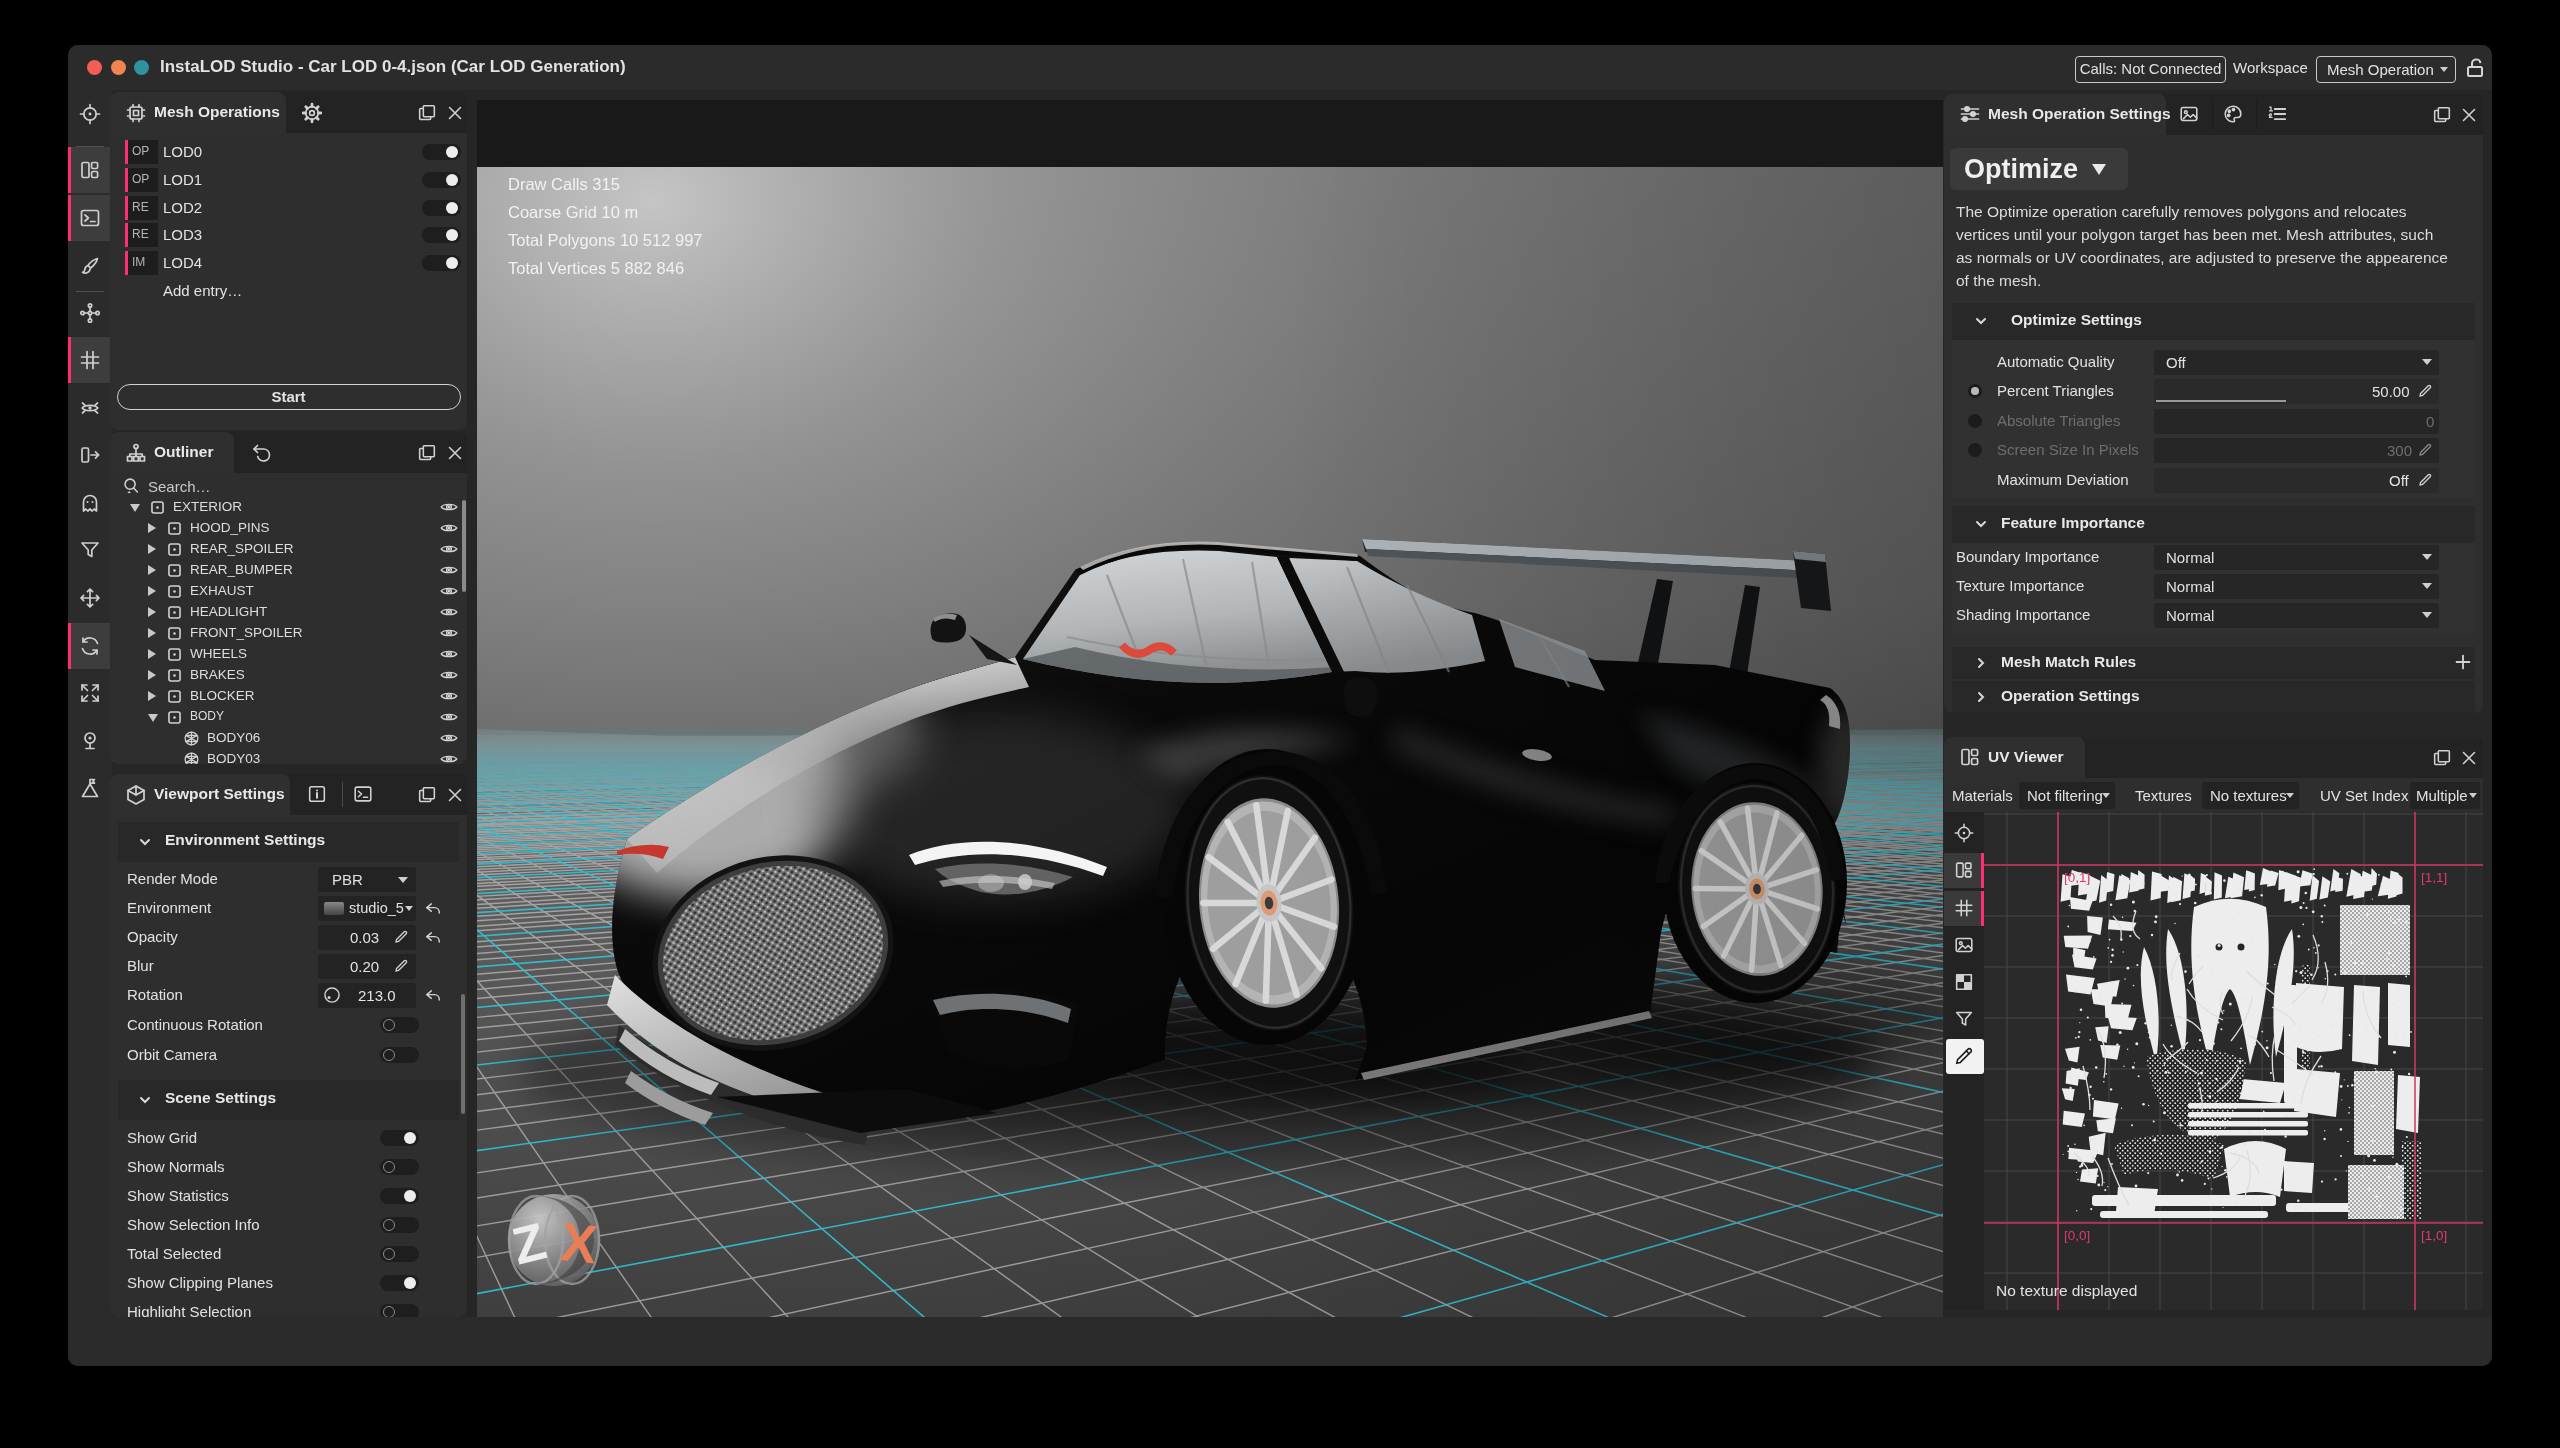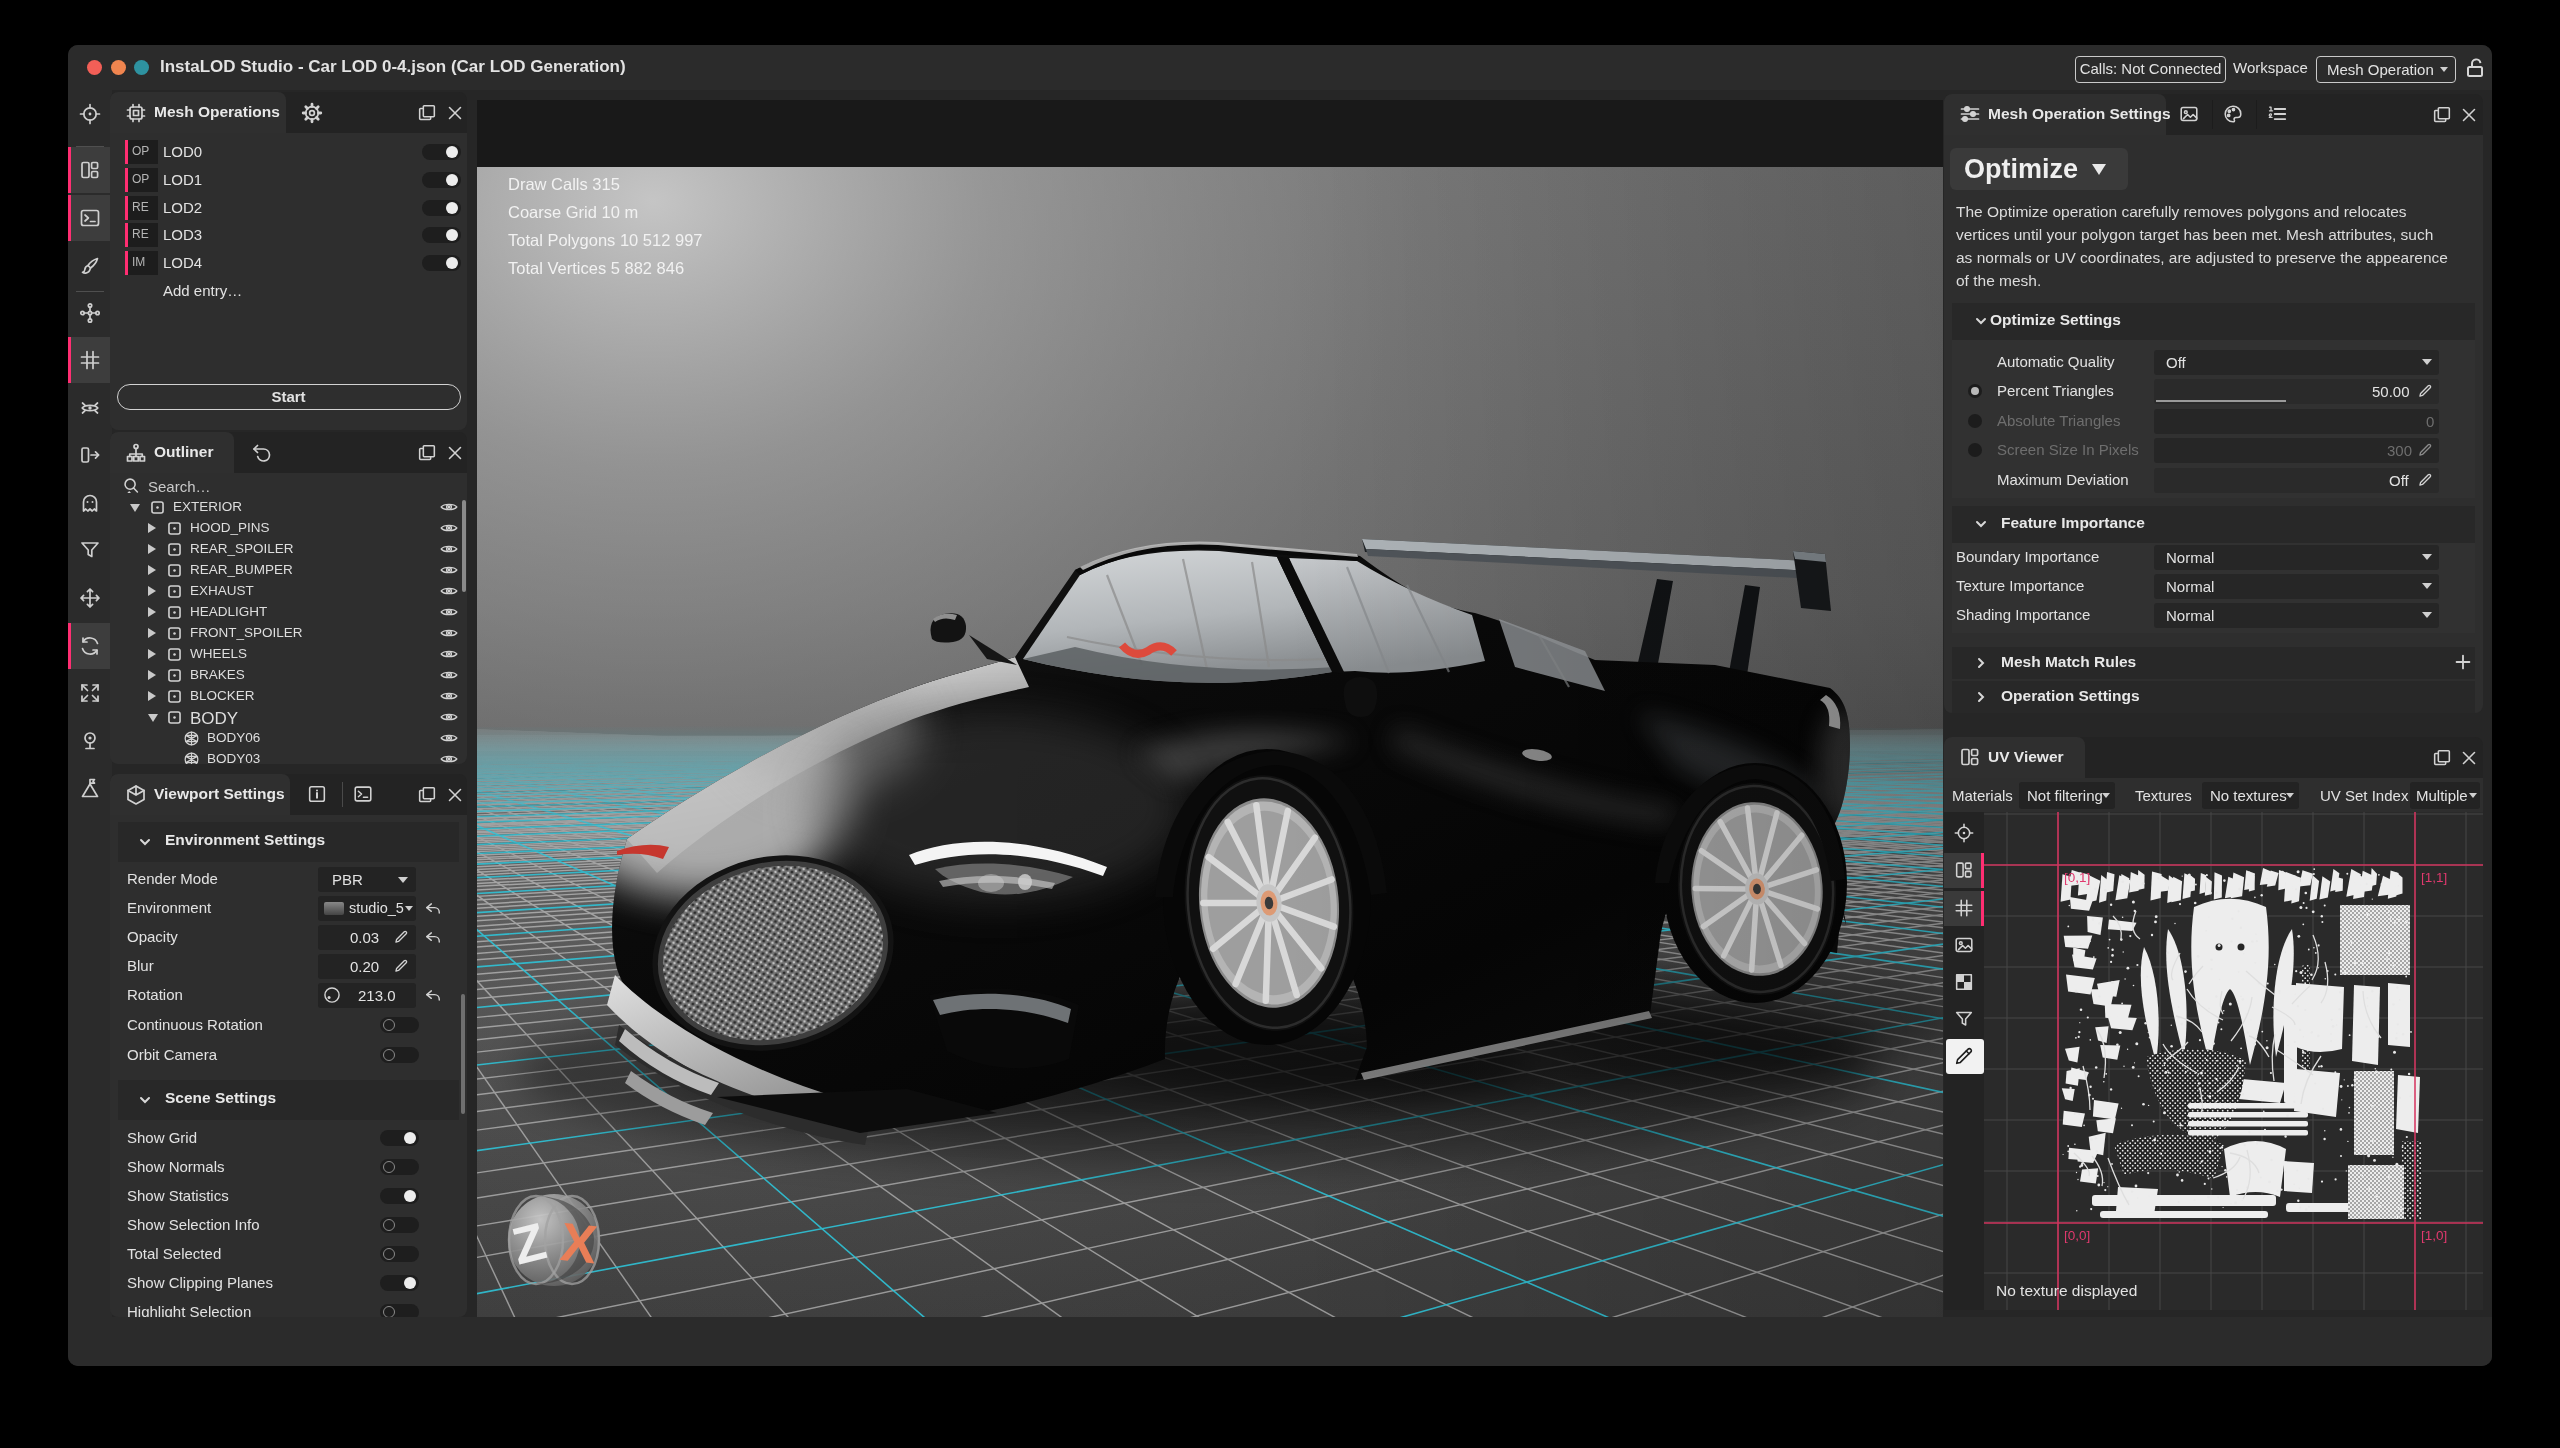--- a/index.html
+++ b/index.html
@@ -337,21 +337,21 @@
 <svg class="ic" style="left:328px; top:253px;" width="22" height="22" viewBox="0 0 24 24" fill="none" stroke="#d2d2d2" stroke-width="1.5" stroke-linecap="round" stroke-linejoin="round">
         <path d="M3.5 12c2.8-3.8 14.2-3.8 17 0c-2.8 3.8-14.2 3.8-17 0z"></path>
         <circle cx="12" cy="12" r="2.6"></circle>
         <circle cx="12" cy="12" r="0.8" fill="#d2d2d2"></circle>
       </svg>
 <div class="abs" style="left:38px;top:282px;width:0;height:0;border-left:5px solid transparent;border-right:5px solid transparent;border-top:8px solid #c9c9c9;"></div>
 <svg class="ic" style="left:55px; top:276px;" width="19" height="19" viewBox="0 0 24 24" fill="none" stroke="#d2d2d2" stroke-width="2.0" stroke-linecap="round" stroke-linejoin="round">
         <rect x="5" y="5" width="14" height="14" rx="2.5"></rect>
         <circle cx="12" cy="12" r="1.6" fill="#d2d2d2" stroke="none"></circle>
       </svg>
-<div class="abs" style="left:80px;top:277px;color:#dedede;font-size:17px;white-space:nowrap;">BODY</div>
+<div class="abs" style="left:80px;top:277px;color:#dedede;font-size:12px;white-space:nowrap;">BODY</div>
 <svg class="ic" style="left:328px; top:274px;" width="22" height="22" viewBox="0 0 24 24" fill="none" stroke="#d2d2d2" stroke-width="1.5" stroke-linecap="round" stroke-linejoin="round">
         <path d="M3.5 12c2.8-3.8 14.2-3.8 17 0c-2.8 3.8-14.2 3.8-17 0z"></path>
         <circle cx="12" cy="12" r="2.6"></circle>
         <circle cx="12" cy="12" r="0.8" fill="#d2d2d2"></circle>
       </svg>
 <svg class="ic" style="left:72px; top:297px;" width="19" height="19" viewBox="0 0 24 24" fill="none" stroke="#d2d2d2" stroke-width="1.6" stroke-linecap="round" stroke-linejoin="round">
         <circle cx="12" cy="12" r="8"></circle>
         <path d="M12 4v16M4.8 8l14.4 8M4.8 16L19.2 8M4.8 8h14.4M4.8 16h14.4"></path>
       </svg>
 <div class="abs" style="left:97px;top:298px;color:#dedede;font-size:13.5px;white-space:nowrap;">BODY06</div>
@@ -1403,21 +1403,21 @@
         <path d="M6 6l12 12M18 6L6 18"></path>
       </svg>
 <div class="abs" style="left:6px;top:54px;width:178px;height:42px;background:#3a3a3a;border-radius:6px;"></div>
 <div class="abs" style="left:20px;top:60px;color:#efefef;font-weight:bold;font-size:27px;">Optimize</div>
 <div class="abs" style="left:148px;top:70px;width:0;height:0;border-left:7px solid transparent;border-right:7px solid transparent;border-top:11px solid #e8e8e8;"></div>
 <div class="abs" style="left:12px;top:106px;width:520px;font-size:15.5px;line-height:23px;color:#dcdcdc;">The Optimize operation carefully removes polygons and relocates<br>vertices until your polygon target has been met. Mesh attributes, such<br>as normals or UV coordinates, are adjusted to preserve the appearence<br>of the mesh.</div>
 <div class="sechead" style="left:8px;top:209px;width:523px;height:37px;">
         <svg class="ic" style="left:22px;top:11px;" width="14" height="14" viewBox="0 0 14 14" fill="none" stroke="#d8d8d8" stroke-width="2" stroke-linecap="round">
           <path d="M3 5l4 4 4-4"></path>
         </svg>
-        <div class="st" style="left:38px;top:8px;">Optimize Settings</div>
+        <div class="st" style="left:59px;top:8px;">Optimize Settings</div>
       </div>
 <div class="abs" style="left:8px;top:246px;width:523px;height:158px;background:#313131;"></div>
 <div class="abs txt" style="left:53px;top:259px;">Automatic Quality</div>
 <div class="radio sel" style="left:24px;top:290px;"></div>
 <div class="abs txt" style="left:53px;top:288px;">Percent Triangles</div>
 <div class="radio" style="left:24px;top:320px;"></div>
 <div class="abs txt dis" style="left:53px;top:318px;">Absolute Triangles</div>
 <div class="radio" style="left:24px;top:349px;"></div>
 <div class="abs txt dis" style="left:53px;top:347px;">Screen Size In Pixels</div>
 <div class="abs txt" style="left:53px;top:377px;">Maximum Deviation</div>

